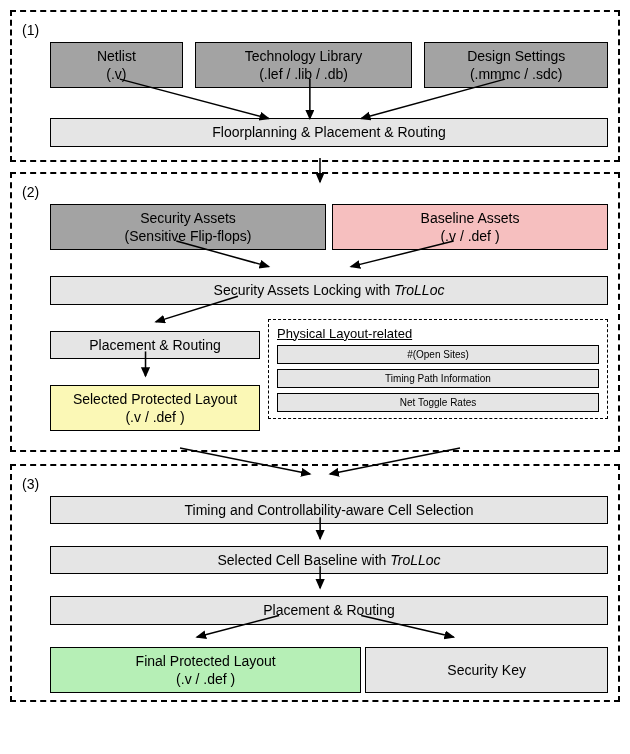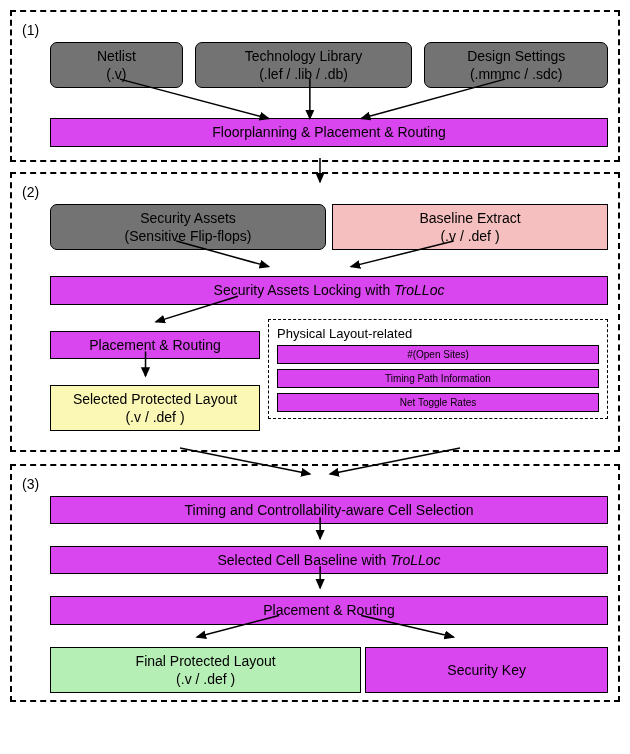--- a/index.html
+++ b/index.html
@@ -19,41 +19,42 @@
   }
   .section-label {
     font-size: 14px;
     margin-bottom: 4px;
   }
   .box {
     border: 1.5px solid #000;
     text-align: center;
     padding: 4px 6px;
     line-height: 1.3;
-    background: #d946ef;
+    background: #e5e5e5;
   }
-  .box.gray { background: #737373; border-radius: 7px; }
+  .box.gray { background: #a3a3a3; }
   .box.pink { background: #f6bfbf; }
   .box.yellow { background: #fbf8b6; }
   .box.green { background: #b6efb6; }
   .row { display: flex; gap: 10px; }
   .row > .box { flex: 1; }
   svg.arrows {
     position: absolute;
     top: 0; left: 0;
     width: 100%; height: 100%;
     pointer-events: none;
   }
   .inner-dashed {
     border: 1.5px dashed #000;
     padding: 6px 8px;
   }
   .inner-dashed .title {
     font-size: 13px;
     margin-bottom: 4px;
+    text-decoration: underline;
   }
   .inner-dashed .box {
     margin-bottom: 5px;
     font-size: 10px;
     padding: 2px 4px;
   }
   .inner-dashed .box:last-child { margin-bottom: 0; }
   .extract-arrow {
     display: flex;
     align-items: center;
@@ -98,21 +99,21 @@
   </defs>
   <line x1="310" y1="2" x2="310" y2="26" stroke="#000" stroke-width="1.5" marker-end="url(#ahc1)"></line>
 </svg>
 
 <div class="section" style="height:280px">
   <div class="section-label">(2)</div>
 
   <div class="row" style="margin-left:28px; gap:6px">
     <div class="box gray" style="white-space:pre-line">Security Assets
 (Sensitive Flip-flops)</div>
-    <div class="box pink" style="white-space:pre-line">Baseline Extract
+    <div class="box pink" style="white-space:pre-line">Baseline Assets
 (.v / .def )</div>
   </div>
 
   <div style="height:26px"></div>
 
   <div class="box" style="margin-left:28px">
     <span>Security Assets Locking with </span><span class="ital">TroLLoc</span>
   </div>
 
   <div style="height:26px"></div>

